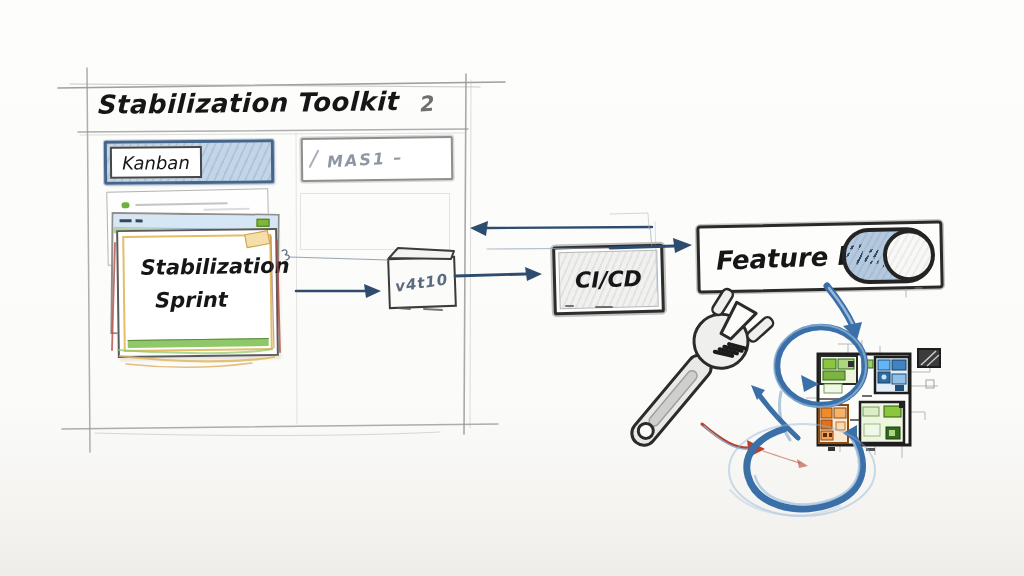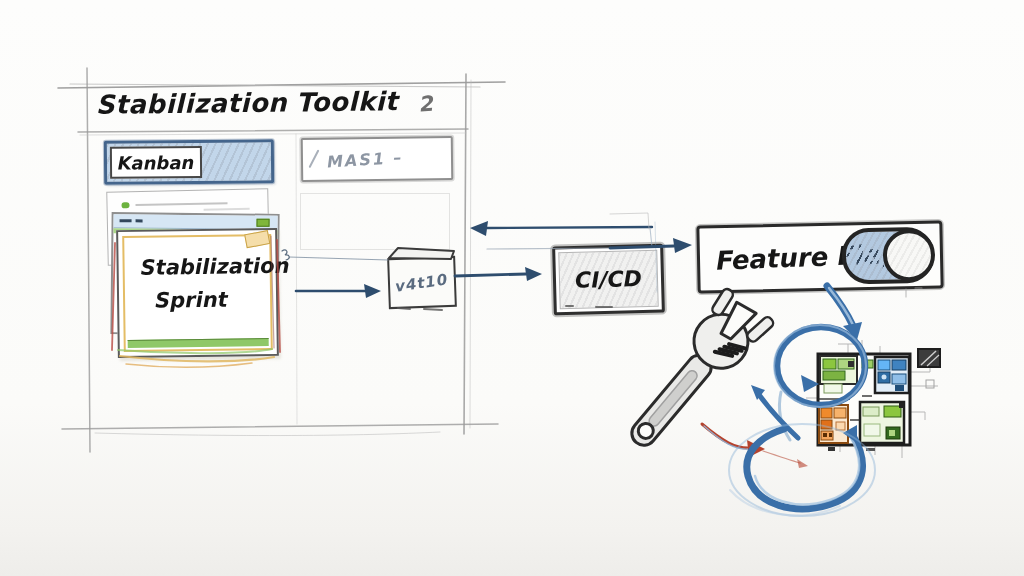--- a/index.html
+++ b/index.html
@@ -16,21 +16,21 @@
     transform:rotate(-.7deg) skewX(-3deg);}
   .page-num{left:420px;top:92px;font-size:21px;color:#6f6f6f;font-weight:700;transform:rotate(-4deg);}
 
   
   .kanban{left:104px;top:140px;width:164px;height:38px;border:3px solid #44658c;border-radius:2px;
     background:repeating-linear-gradient(115deg,rgba(90,128,170,.45) 0 2px,#c2d6ea 2px 7px);
     box-shadow:0 0 0 1px rgba(70,100,140,.35),2px 2px 2px rgba(120,140,160,.18);
     transform:rotate(-.5deg);}
   .kanban-label{position:absolute;left:3px;top:3px;bottom:3px;width:88px;background:#fff;
     border:2px solid #474747;display:flex;align-items:center;justify-content:center;
-    font-size:18px;font-weight:700;}
+    font-size:18px;font-weight:400;}
 
   
   .note{left:301px;top:137px;width:148px;height:40px;background:#fff;border:2px solid #8f8f8f;
     border-radius:2px;box-shadow:0 0 0 1.5px rgba(150,150,150,.35);transform:rotate(-.7deg);
     display:flex;align-items:center;}
   .note-slash{position:absolute;left:10px;top:9px;width:2px;height:20px;background:#a9b0ba;
     transform:rotate(28deg);border-radius:2px;}
   .note-scribble{margin-left:24px;font-size:16px;color:#8d96a3;letter-spacing:2px;
     transform:rotate(-3deg);font-weight:600;}
 

